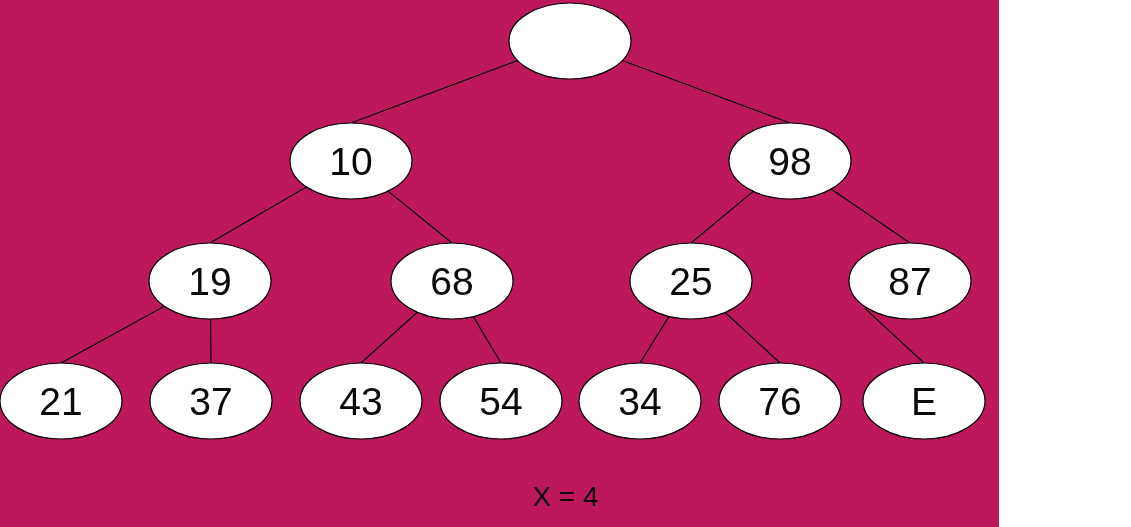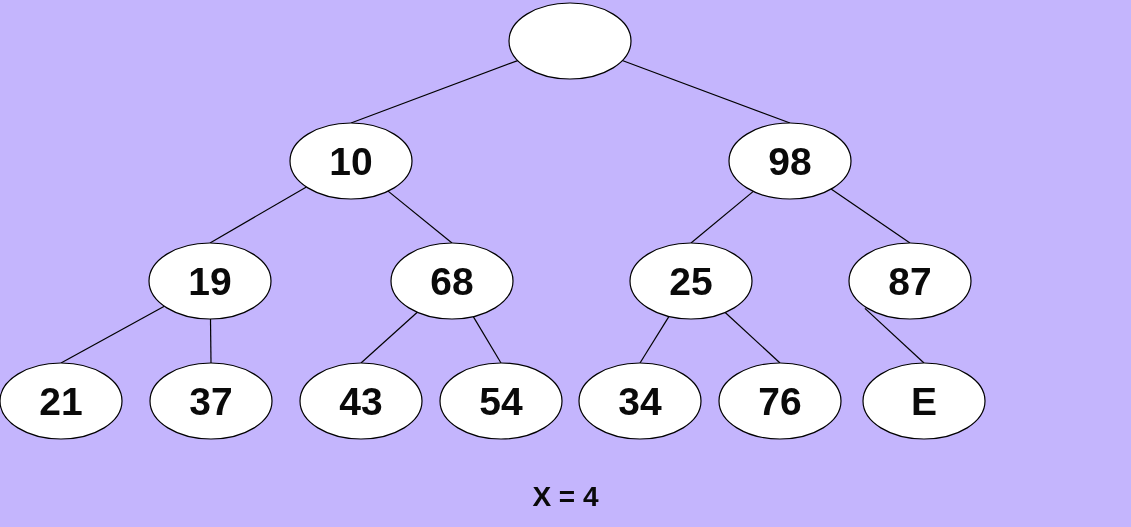--- a/index.html
+++ b/index.html
@@ -1,23 +1,22 @@
 <!DOCTYPE html>
 <html><head>
 <meta charset="utf-8">
 <style>
   html, body { margin: 0; padding: 0; background: #ffffff; }
   #canvas {
     position: relative;
-    width: 1131px;
+    width: 999px;
     height: 527px;
-    background: #c4b5fd;
+    background: #be185d;
     font-family: "Liberation Sans", sans-serif;
     overflow: hidden;
-    font-weight: bold;
   }
   #tree-svg { position: absolute; left: 0; top: 0; display: block; }
   .node-label {
     font-family: "Liberation Sans", sans-serif;
     font-size: 39px;
     fill: #0a0a0a;
   }
   #caption {
     position: absolute;
     left: 0;

